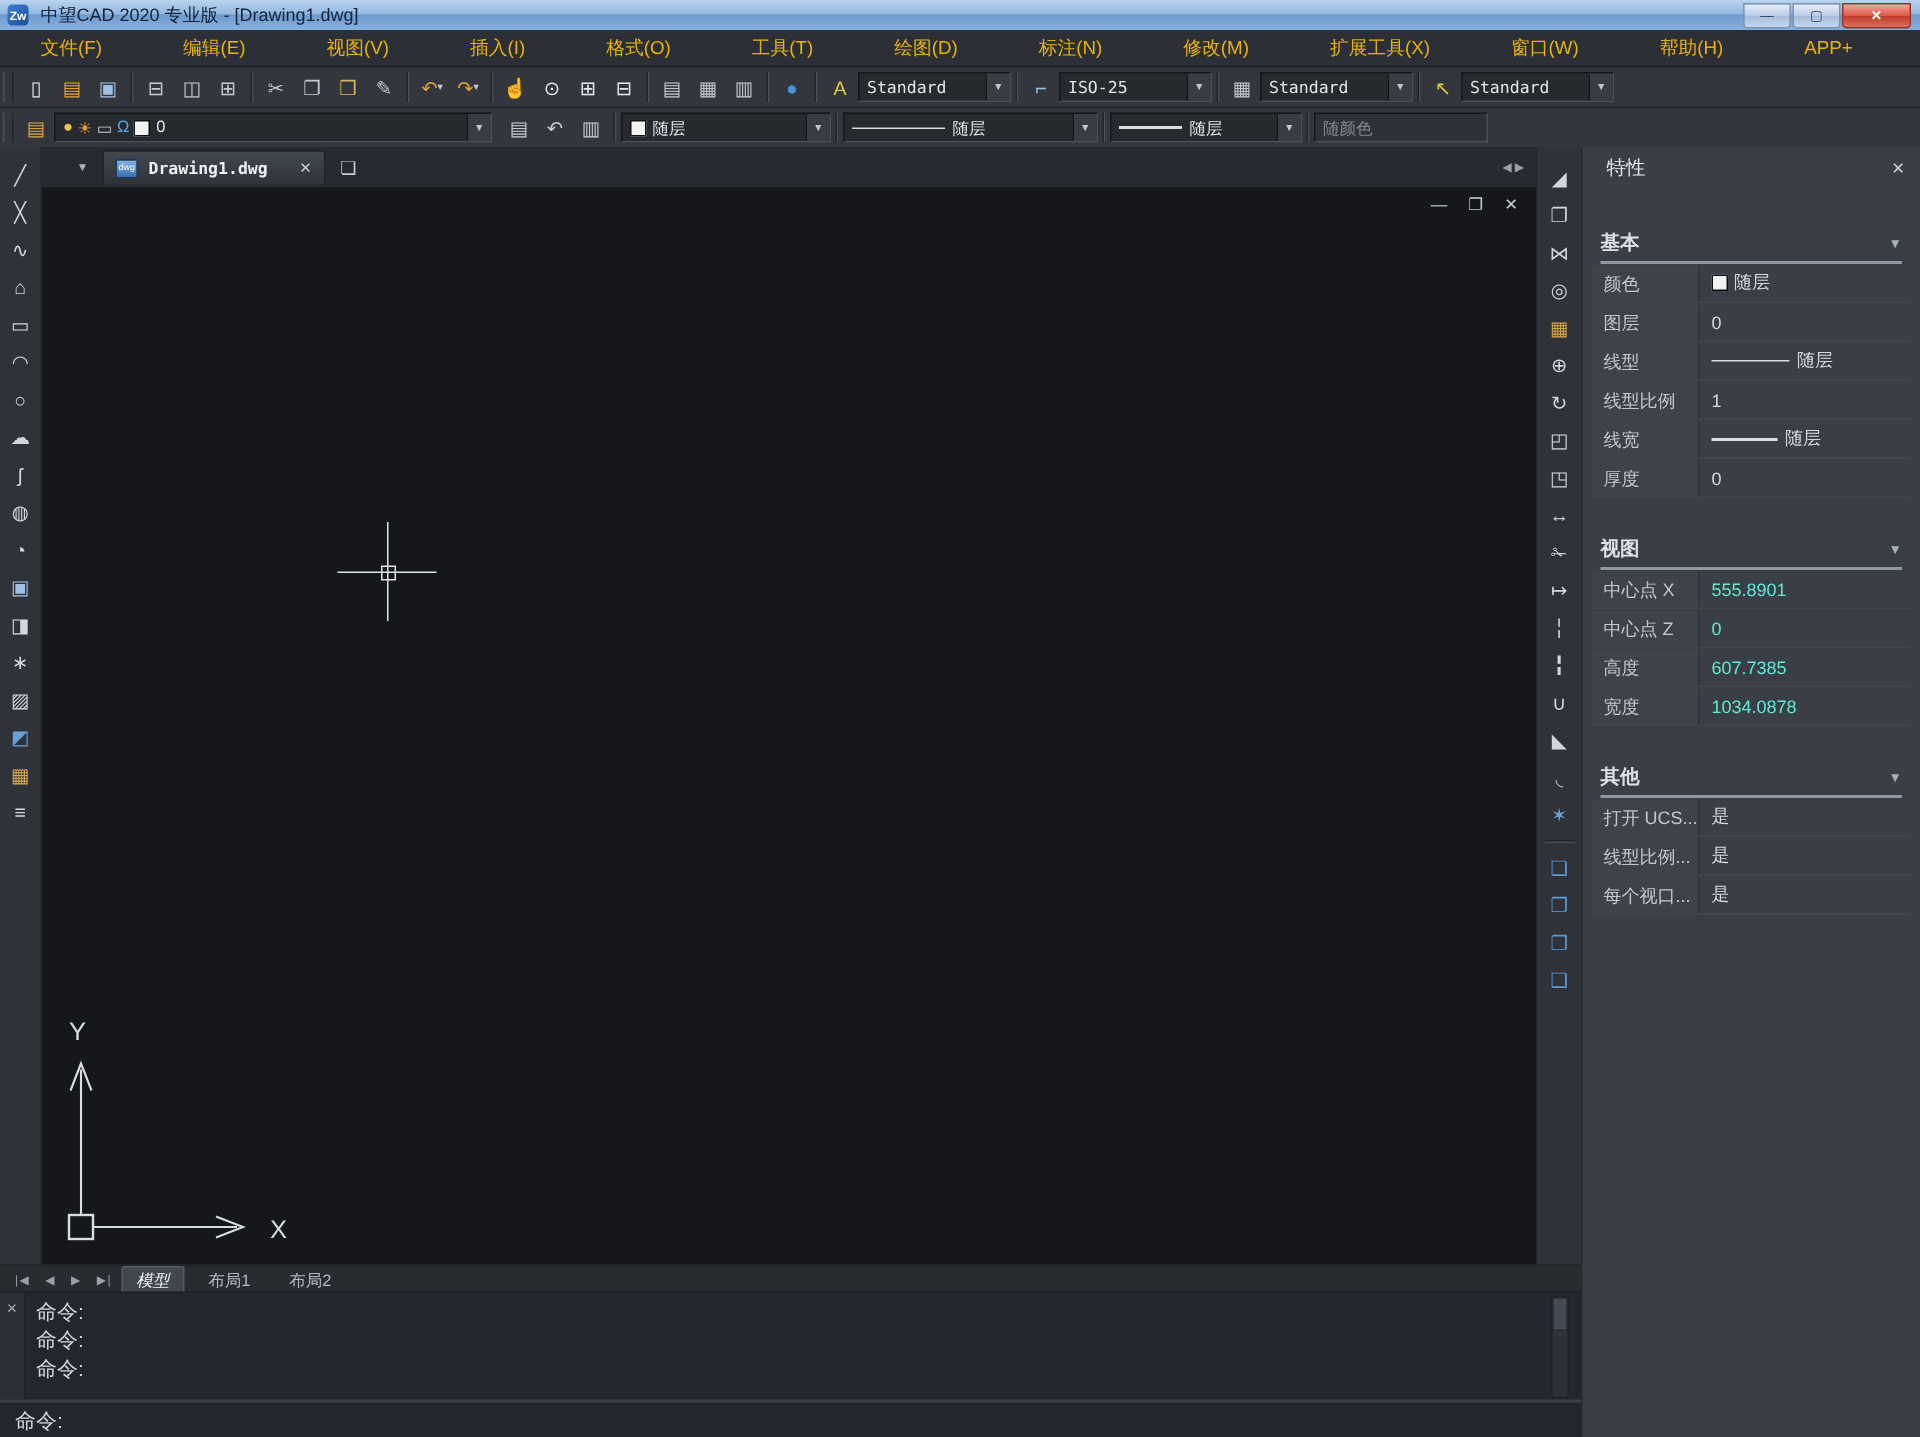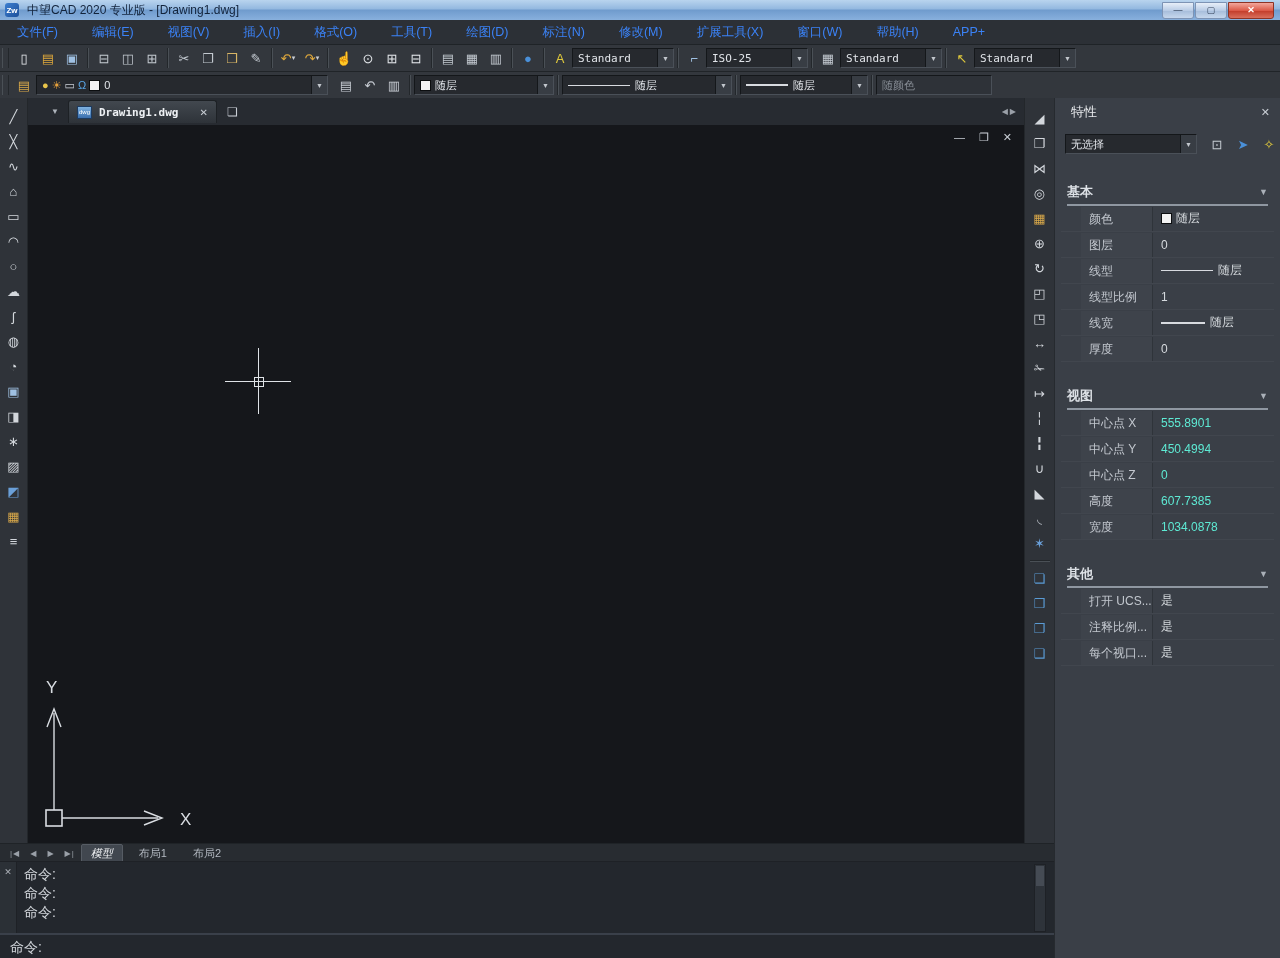--- a/index.html
+++ b/index.html
@@ -16,21 +16,21 @@
   .winbtns{margin-left:auto;margin-right:6px;display:flex;gap:1px;}
   .wb{width:30px;height:15px;display:flex;align-items:center;justify-content:center;
     font-size:9px;color:#2c3b52;border:1px solid #7d93b4;border-radius:0 0 3px 3px;
     background:linear-gradient(180deg,#e7eef8,#b9cce6 50%,#a5bcda 51%,#c6d7ec);}
   .wb.close{width:44px;background:linear-gradient(180deg,#f2a79c,#db5a48 50%,#c23a28 51%,#d96f5c);
     border-color:#8e3325;color:#fff;font-weight:bold;}
 
   
   .menubar{position:absolute;left:0;top:20px;width:1280px;height:24px;background:#2c3036;
     border-bottom:1px solid #1f2327;display:flex;align-items:center;}
-  .menu-item{padding:0 17px;font-size:12.5px;color:#3b82f6;line-height:24px;cursor:default;}
+  .menu-item{padding:0 27px;font-size:12.5px;color:#eab308;line-height:24px;cursor:default;}
 
   
   .toolbar{position:absolute;left:0;width:1280px;height:26px;background:#33373d;
     border-bottom:1px solid #202428;display:flex;align-items:center;}
   .row1{top:45px;} .row2{top:72px;}
   .grip{width:5px;height:20px;margin:0 3px 0 2px;border-left:1px solid #4a5056;border-right:1px solid #23272b;}
   .icons{display:flex;align-items:center;}
   .tb-btn{width:22px;height:22px;display:inline-flex;align-items:center;justify-content:center;
     border:1px solid transparent;border-radius:2px;flex:none;}
   .tb-glyph{font-size:13px;line-height:1;}
@@ -87,21 +87,21 @@
   .props-x{margin-left:auto;margin-right:10px;font-size:11px;color:#c9ced5;}
   .sel-row{display:flex;align-items:center;margin:6px 8px 0 10px;}
   .sel-combo{width:132px;}
   .sel-tools{display:flex;margin-left:8px;gap:2px;}
   .psec{display:flex;align-items:center;height:24px;margin:0 12px;border-bottom:2px solid #8f97a1;}
   .psec .t{font-size:13px;font-weight:bold;color:#dde1e6;}
   .psec .a{margin-left:auto;font-size:9px;color:#aab0b8;}
   .prow{display:flex;align-items:center;height:25px;border-bottom:1px solid #41464e;margin:0 6px 0 6px;}
   .plabel{width:72px;padding-left:8px;font-size:12px;color:#c3c8cf;flex:none;background:#3e434b;
     height:24px;line-height:24px;border-right:1px solid #2f343a;box-sizing:border-box;
-    white-space:nowrap;overflow:hidden;margin-left:20px;}
+    white-space:nowrap;overflow:hidden;}
   .pvalue{padding-left:8px;font-size:12px;color:#d6dade;display:flex;align-items:center;}
   .dimv .pvalue{color:#5eead4;}
   .pgap{height:22px;}
 
   
   .layoutbar{position:absolute;left:0;top:843px;width:1054px;height:18px;background:#282c31;
     border-top:1px solid #1f2327;display:flex;align-items:center;font-size:11px;}
   .nav{color:#9aa0a8;font-size:8px;margin-left:10px;letter-spacing:1px;}
   .ltab{padding:1px 9px;margin-left:6px;color:#b3b9c1;border:1px solid transparent;}
   .ltab.active{background:#41474f;color:#f2f4f6;border-color:#565c64;border-radius:2px;font-style:italic;}
@@ -462,37 +462,20 @@
           <span class="tb-glyph" style="color: rgb(90, 155, 212);">❑</span>
         </span>
       </div>
   </div>
 
   <div class="props">
     <div class="props-head">
       <span class="props-title">特性</span>
       <span class="props-x">✕</span>
     </div>
-    <div class="sel-row">
-      <div class="combo sel-combo">
-        <span>无选择</span>
-        <span class="arrow">▼</span>
-      </div>
-      <div class="sel-tools">
-        <div class="tb-btn">
-          <span class="tb-glyph" style="color:#c3c9d0">⊡</span>
-        </div>
-        <div class="tb-btn">
-          <span class="tb-glyph" style="color:#4a90d9">➤</span>
-        </div>
-        <div class="tb-btn">
-          <span class="tb-glyph" style="color:#e0c93c">✧</span>
-        </div>
-      </div>
-    </div>
 
     <div style="height:24px"></div>
 
     <div class="psec">
       <span class="t">基本</span>
       <span class="a">▼</span>
     </div>
     <div class="prow">
       <span class="plabel">颜色</span>
       <span class="pvalue">
@@ -531,24 +514,20 @@
 
     <div class="psec">
       <span class="t">视图</span>
       <span class="a">▼</span>
     </div>
     <div class="prow dimv">
       <span class="plabel">中心点 X</span>
       <span class="pvalue">555.8901</span>
     </div>
     <div class="prow dimv">
-      <span class="plabel">中心点 Y</span>
-      <span class="pvalue">450.4994</span>
-    </div>
-    <div class="prow dimv">
       <span class="plabel">中心点 Z</span>
       <span class="pvalue">0</span>
     </div>
     <div class="prow dimv">
       <span class="plabel">高度</span>
       <span class="pvalue">607.7385</span>
     </div>
     <div class="prow dimv">
       <span class="plabel">宽度</span>
       <span class="pvalue">1034.0878</span>
@@ -558,21 +537,21 @@
 
     <div class="psec">
       <span class="t">其他</span>
       <span class="a">▼</span>
     </div>
     <div class="prow">
       <span class="plabel">打开 UCS...</span>
       <span class="pvalue">是</span>
     </div>
     <div class="prow">
-      <span class="plabel">注释比例...</span>
+      <span class="plabel">线型比例...</span>
       <span class="pvalue">是</span>
     </div>
     <div class="prow">
       <span class="plabel">每个视口...</span>
       <span class="pvalue">是</span>
     </div>
   </div>
 
   <div class="layoutbar">
     <span class="nav">|◀</span>

